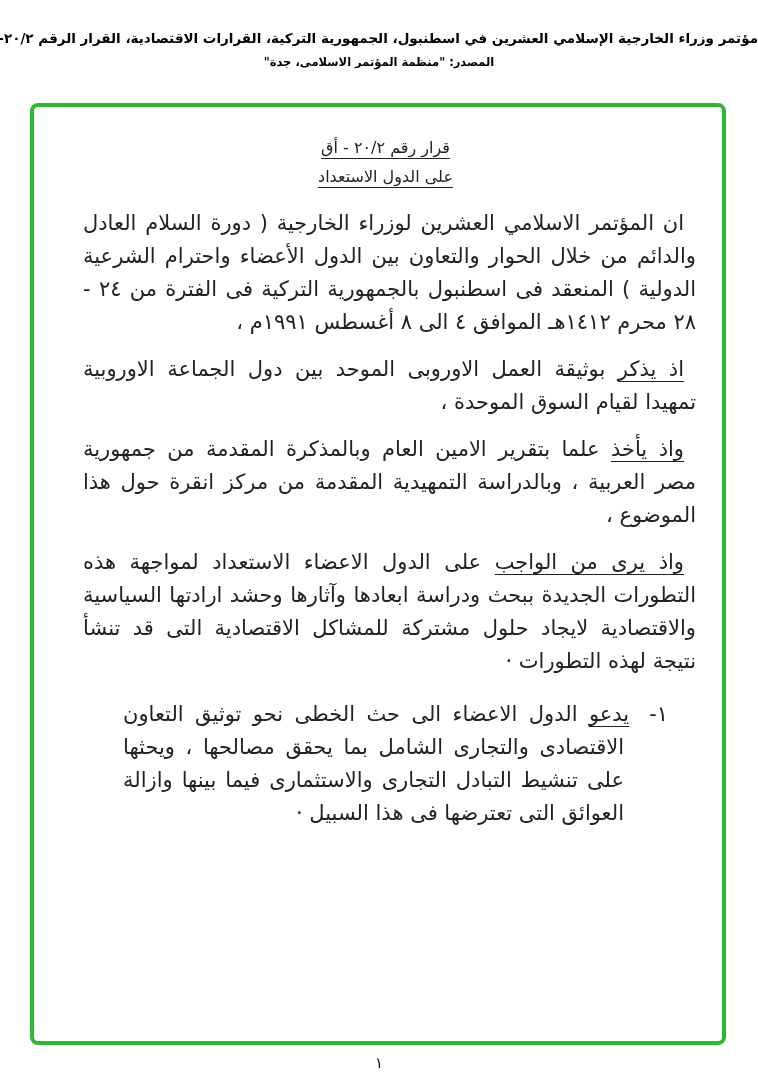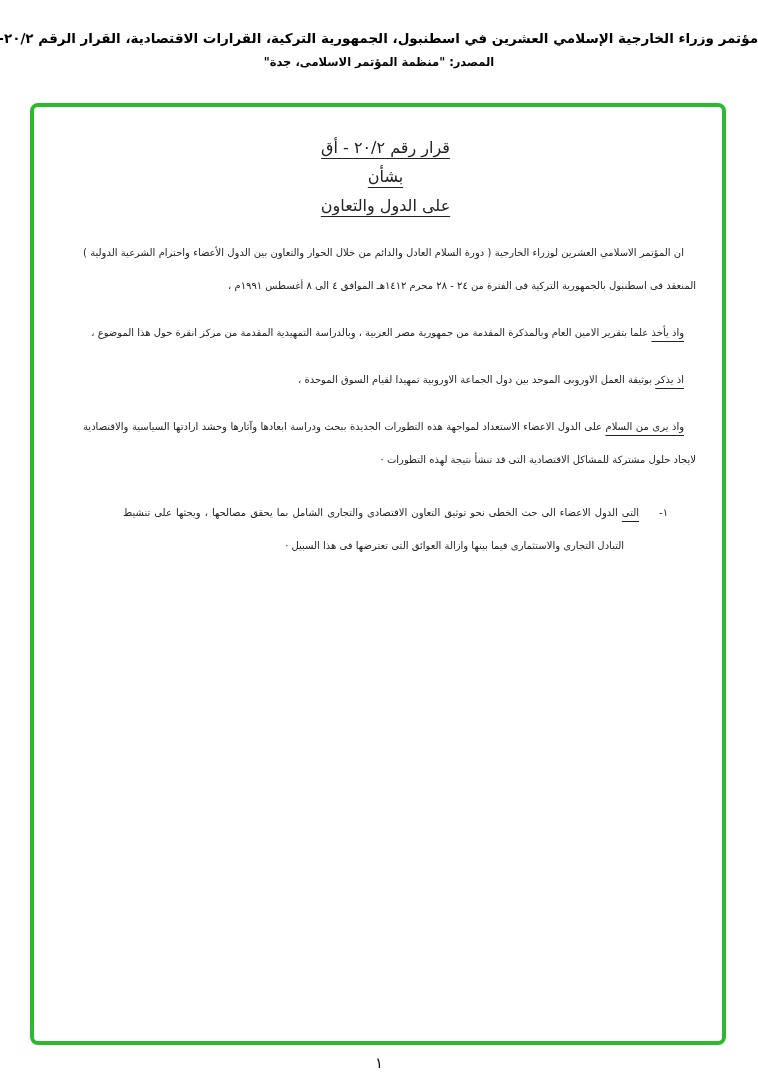--- a/index.html
+++ b/index.html
@@ -45,21 +45,21 @@
   .title-line {
     font-size: 16px;
     line-height: 29px;
     text-decoration: underline;
     text-underline-offset: 5px;
     text-decoration-thickness: 1px;
     color: #222;
   }
 
   
-  .body-text { font-size: 10px; line-height: 33px; color: #222; margin-left: 8px; }
+  .body-text { font-size: 21px; line-height: 33px; color: #222; margin-left: 8px; }
   .para {
     text-align: justify;
     text-align-last: right;
     text-indent: 12px;
     margin-bottom: 14px;
   }
   .lead-underline {
     text-decoration: underline;
     text-underline-offset: 5px;
     text-decoration-thickness: 1px;
@@ -92,35 +92,34 @@
 
   <div class="doc-header">
     <div class="h-line1">مؤتمر وزراء الخارجية الإسلامي العشرين في اسطنبول، الجمهورية التركية، القرارات الاقتصادية، القرار الرقم ٢٠/٢-أق</div>
     <div class="h-line2">المصدر:  "منظمة المؤتمر الاسلامى، جدة"</div>
   </div>
 
   <div class="decision-box">
 
     <div class="title-block">
       <div class="title-line">قرار رقم ٢٠/٢ - أق</div>
-      <div class="title-line">بشأن</div>
-      <div class="title-line">على الدول والتعاون</div>
+      <div class="title-line">على الدول الاستعداد</div>
     </div>
 
     <div class="body-text">
 
       <div class="para"><span>ان المؤتمر الاسلامي العشرين لوزراء الخارجية ( دورة السلام العادل والدائم من خلال الحوار والتعاون بين الدول الأعضاء واحترام الشرعية الدولية ) المنعقد فى اسطنبول بالجمهورية التركية فى الفترة من ٢٤ - ٢٨ محرم ١٤١٢هـ الموافق ٤ الى ٨ أغسطس ١٩٩١م ،</span></div>
 
+      <div class="para"><span class="lead-underline">اذ يذكر</span><span> بوثيقة العمل الاوروبى الموحد بين دول الجماعة الاوروبية تمهيدا لقيام السوق الموحدة ،</span></div>
+
       <div class="para"><span class="lead-underline">واذ يأخذ</span><span> علما بتقرير الامين العام وبالمذكرة المقدمة من جمهورية مصر العربية ، وبالدراسة التمهيدية المقدمة من مركز انقرة حول هذا الموضوع ،</span></div>
 
-      <div class="para"><span class="lead-underline">اذ يذكر</span><span> بوثيقة العمل الاوروبى الموحد بين دول الجماعة الاوروبية تمهيدا لقيام السوق الموحدة ،</span></div>
 
+      <div class="para"><span class="lead-underline">واذ يرى من الواجب</span><span> على الدول الاعضاء الاستعداد لمواجهة هذه التطورات الجديدة ببحث ودراسة ابعادها وآثارها وحشد ارادتها السياسية والاقتصادية لايجاد حلول مشتركة للمشاكل الاقتصادية التى قد تنشأ نتيجة لهذه التطورات ·</span></div>
 
-      <div class="para"><span class="lead-underline">واذ يرى من السلام</span><span> على الدول الاعضاء الاستعداد لمواجهة هذه التطورات الجديدة ببحث ودراسة ابعادها وآثارها وحشد ارادتها السياسية والاقتصادية لايجاد حلول مشتركة للمشاكل الاقتصادية التى قد تنشأ نتيجة لهذه التطورات ·</span></div>
-
-      <div class="item"><span class="item-number">١-</span><span class="lead-underline">التى</span><span> الدول الاعضاء الى حث الخطى نحو توثيق التعاون الاقتصادى والتجارى الشامل بما يحقق مصالحها ، ويحثها على تنشيط التبادل التجارى والاستثمارى فيما بينها وازالة العوائق التى تعترضها فى هذا السبيل ·</span></div>
+      <div class="item"><span class="item-number">١-</span><span class="lead-underline">يدعو</span><span> الدول الاعضاء الى حث الخطى نحو توثيق التعاون الاقتصادى والتجارى الشامل بما يحقق مصالحها ، ويحثها على تنشيط التبادل التجارى والاستثمارى فيما بينها وازالة العوائق التى تعترضها فى هذا السبيل ·</span></div>
 
     </div>
   </div>
 
   <div class="page-number">١</div>
 
 </div>
 
 </body></html>

